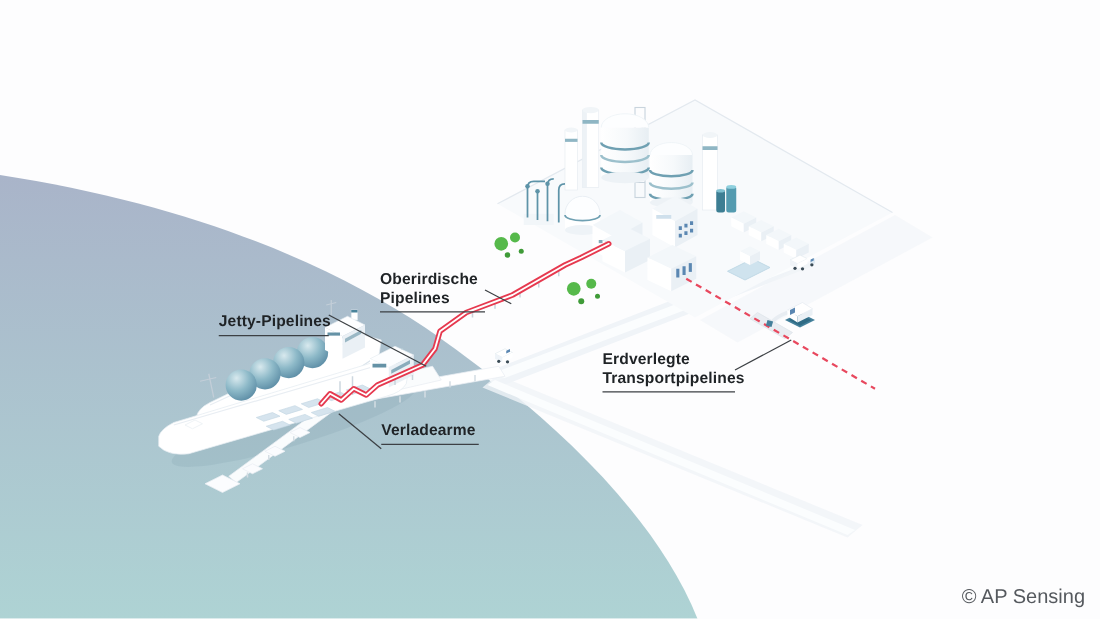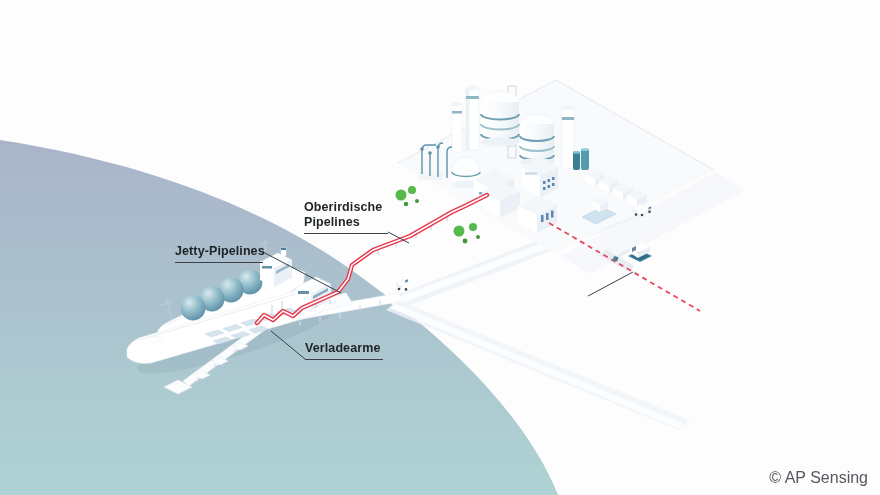--- a/index.html
+++ b/index.html
@@ -20,20 +20,21 @@
     background:#fdfdfe;
     font-family:"Liberation Sans",sans-serif;
   }
   .stage svg{position:absolute;left:0;top:0;}
   .anno{
     position:absolute;
     font-size:12.5px;line-height:1.18;font-weight:700;
     letter-spacing:.1px;
     color:var(--label-text);
     white-space:nowrap;
+    margin-top:16px;
   }
   .anno .rule{height:0;border-bottom:1.4px solid var(--leader-line);margin-top:3px;}
   .copyright{
     position:absolute;right:12px;top:469px;
     font-size:16px;color:var(--copyright-text);font-weight:400;
   }
   
   .white{fill:#ffffff}
   .shadeR{fill:#eaf0f5}
   .shadeT{fill:#f3f7fa}
@@ -346,32 +347,37 @@
   </g>
 
   <g class="leader">
     <path d="M263,252 L341,293"></path>
     <path d="M388,232 L409,243"></path>
     <path d="M305,359 L271,331"></path>
     <path d="M588,296 L633,272"></path>
   </g>
 </svg>
 
-<div class="anno" style="left:175px;top:244px;width:88px;">
+<div class="anno" style="left:175px;top:234px;width:88px;">
   <div>Jetty-Pipelines</div>
   <div class="rule"></div>
 </div>
 
 <div class="anno" style="left:304px;top:200px;width:84px;">
   <div>Oberirdische</div>
   <div>Pipelines</div>
   <div class="rule"></div>
 </div>
 
-<div class="anno" style="left:305px;top:341px;width:78px;">
+<div class="anno" style="left:305px;top:321px;width:78px;">
   <div>Verladearme</div>
   <div class="rule"></div>
 </div>
 
+<div class="anno" style="left:482px;top:264px;width:106px;">
+  <div>Erdverlegte</div>
+  <div>Transportpipelines</div>
+  <div class="rule"></div>
+</div>
 
 <div class="copyright">© AP Sensing</div>
 
 </div>
 
 </body></html>

